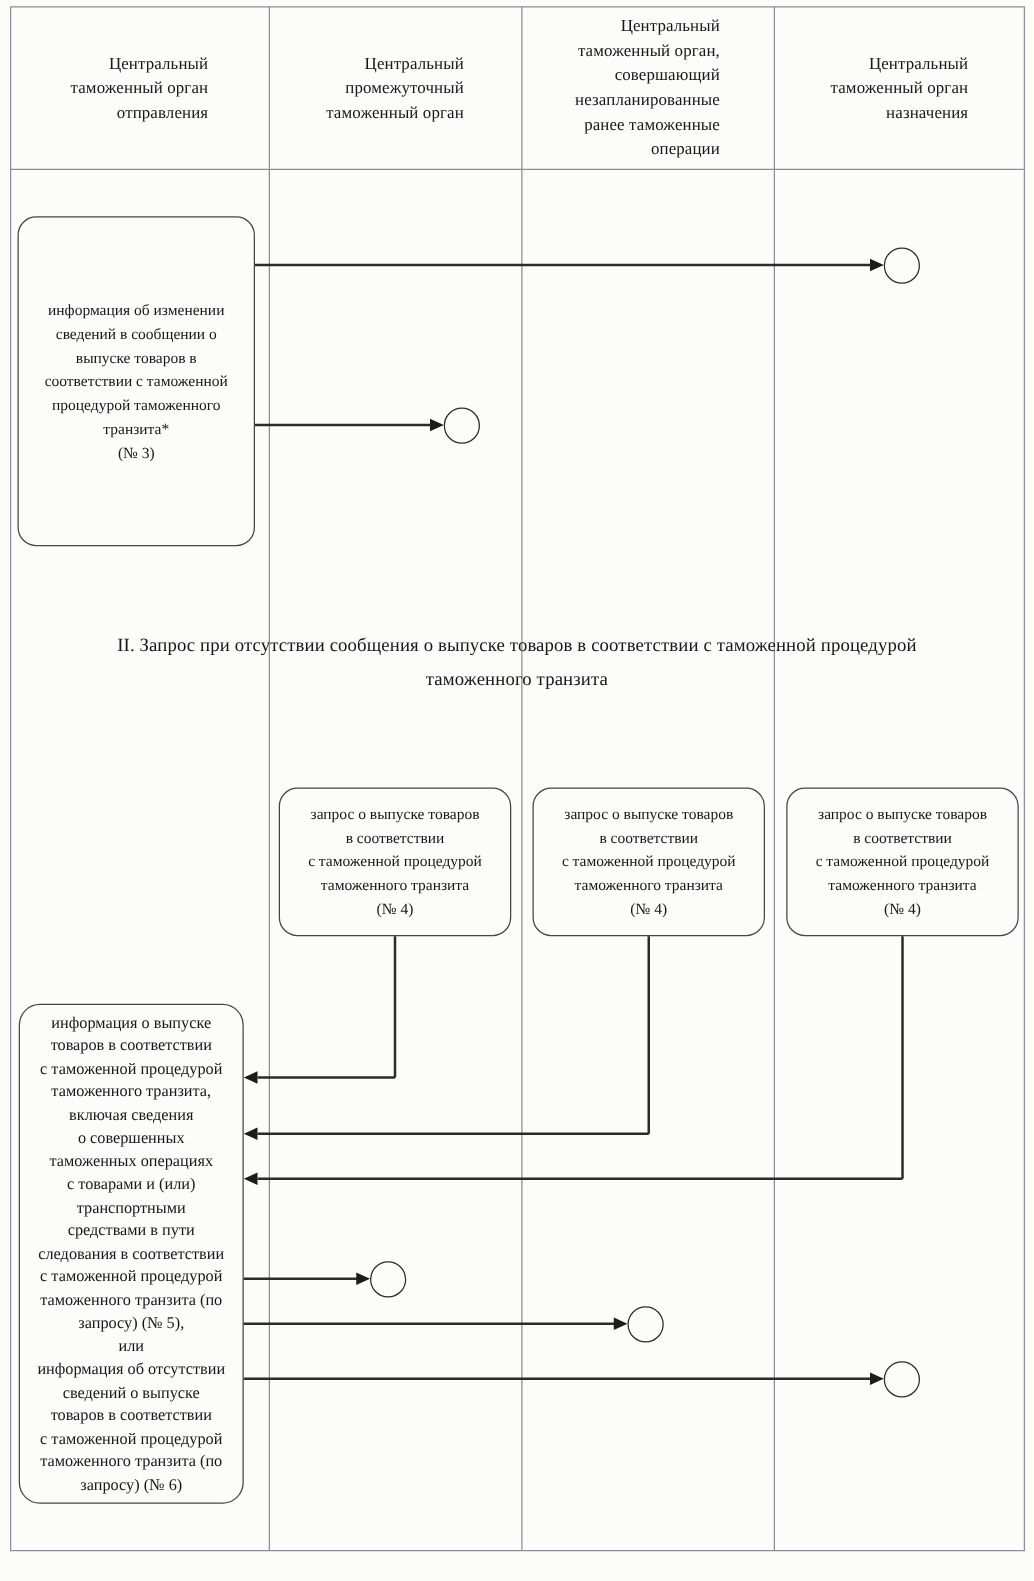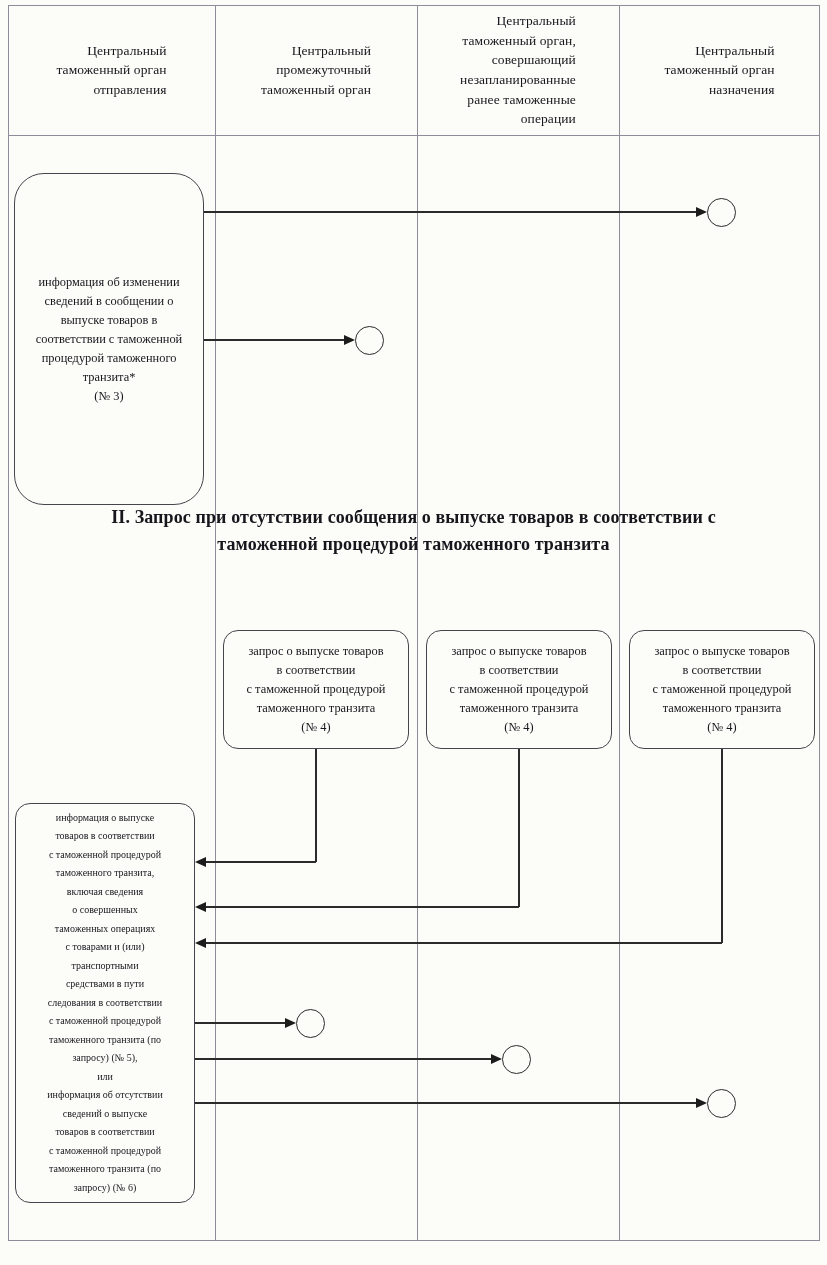--- a/index.html
+++ b/index.html
@@ -27,36 +27,36 @@
     font-size:13.5px;line-height:1.45;letter-spacing:.1px;
   }
   .task-box{
     position:absolute;border:1.4px solid var(--box-border);border-radius:15px;
     background:var(--paper);
     display:flex;align-items:center;justify-content:center;
     text-align:center;white-space:pre-line;
     padding:2px 3px;box-sizing:border-box;
   }
   .fs-node{font-size:12.4px;line-height:19px;}
-  .fs-big{font-size:10px;line-height:18.5px;}
+  .fs-big{font-size:13px;line-height:18.5px;border-radius:17px;}
   .conn-h{position:absolute;height:1.6px;background:var(--conn);}
   .conn-v{position:absolute;width:1.6px;background:var(--conn);}
   .arr-r{position:absolute;width:0;height:0;
     border-top:5px solid transparent;border-bottom:5px solid transparent;
     border-left:11px solid #1c1c1c;}
   .arr-l{position:absolute;width:0;height:0;
     border-top:5px solid transparent;border-bottom:5px solid transparent;
     border-right:11px solid #1c1c1c;}
   .event-circle{
     position:absolute;width:27px;height:27px;border-radius:50%;
     border:1.7px solid #2b2b2b;background:var(--paper);box-sizing:content-box;
   }
   .section-title{
     position:absolute;text-align:center;
-    font-size:18px;line-height:27px;letter-spacing:.1px;font-weight:bold;
+    font-size:15px;line-height:27px;letter-spacing:.1px;
   }
 </style>
 </head>
 <body>
 
 <div id="stage">
 
   <div class="outer" style="left:8px;top:5px;width:810px;height:1234px;"></div>
   <div class="tline-v" style="left:215px;top:5px;height:1235px;"></div>
   <div class="tline-v" style="left:417px;top:5px;height:1235px;"></div>
@@ -72,21 +72,21 @@
   <div class="lane-header" style="left:417px;top:5px;width:202px;height:130px;">Центральный
 таможенный орган,
 совершающий
 незапланированные
 ранее таможенные
 операции</div>
   <div class="lane-header" style="left:619px;top:5px;width:201px;height:130px;">Центральный
 таможенный орган
 назначения</div>
 
-  <div class="task-box fs-node" style="left:14px;top:173px;width:190px;height:332px;border-radius:30px;">информация об изменении
+  <div class="task-box fs-node" style="left:14px;top:173px;width:190px;height:264px;">информация об изменении
 сведений в сообщении о
 выпуске товаров в
 соответствии с таможенной
 процедурой таможенного
 транзита*
 (№ 3)</div>
 
   <div class="conn-h" style="left:204px;top:211px;width:493px;"></div>
   <div class="arr-r" style="left:696px;top:207px;"></div>
   <div class="event-circle" style="left:707px;top:198px;"></div>

